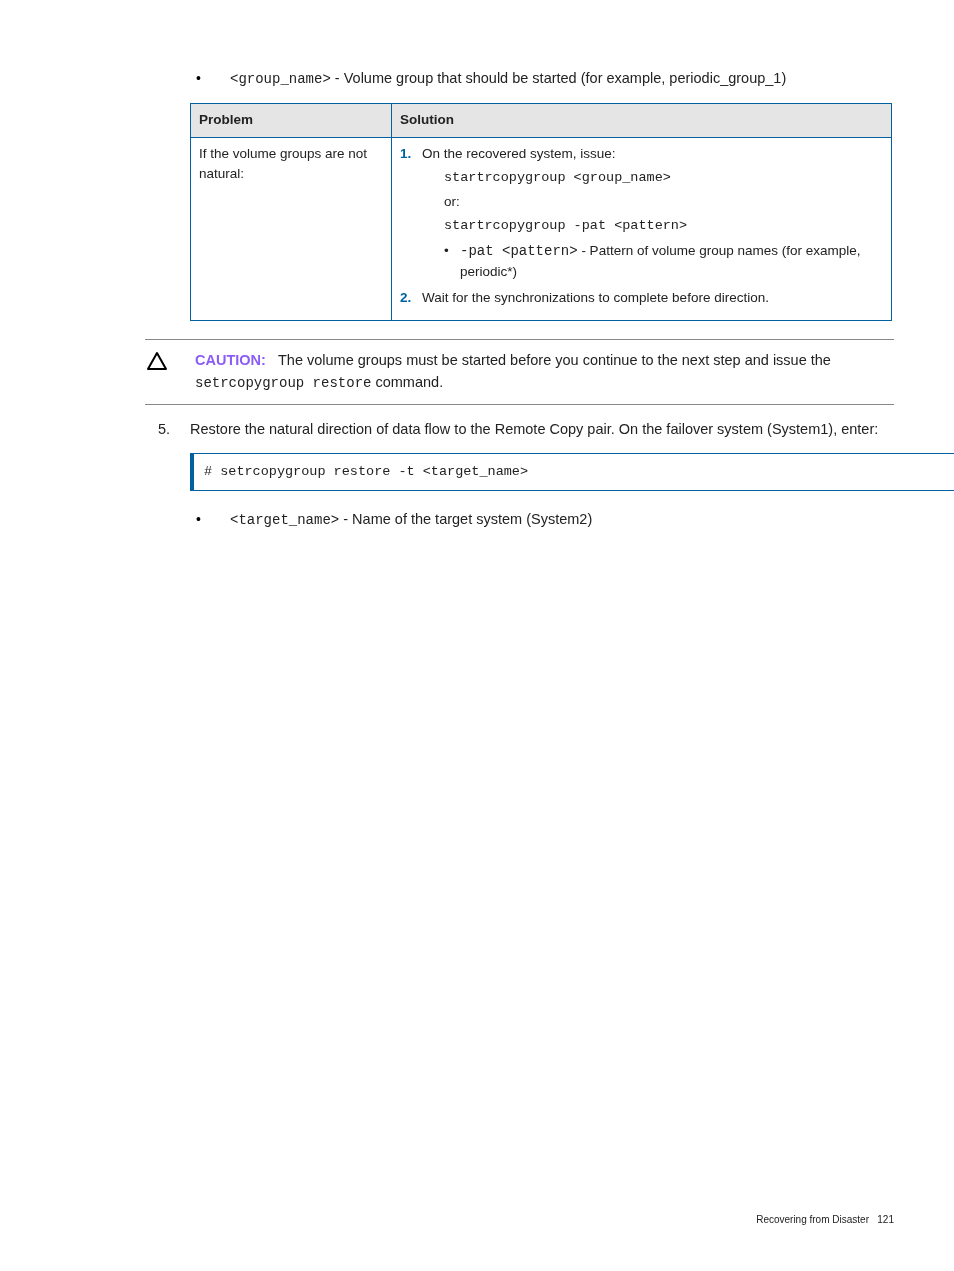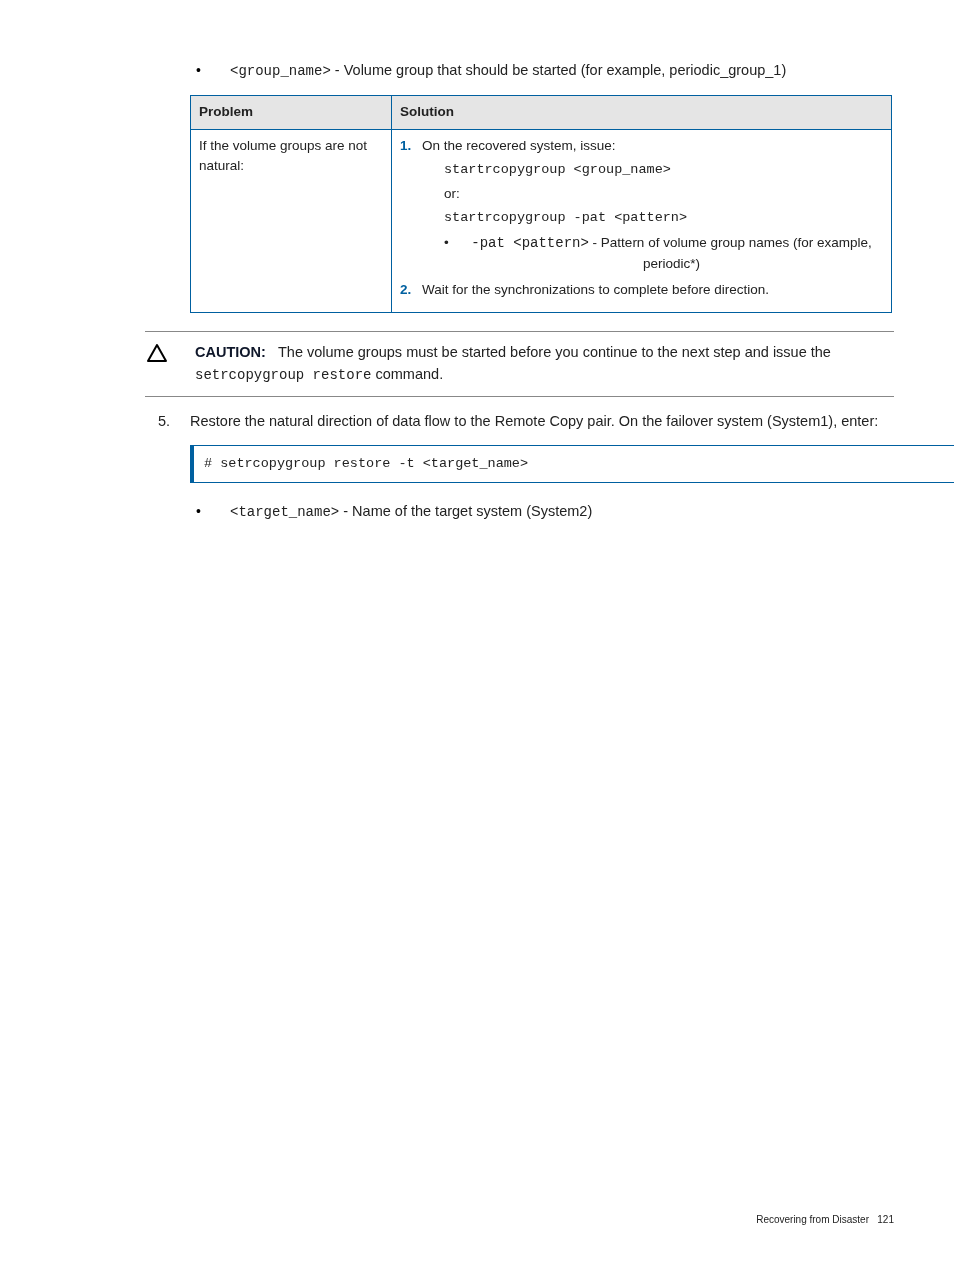--- a/index.html
+++ b/index.html
@@ -14,20 +14,21 @@
     position: relative;
     box-sizing: border-box;
   }
   .page {
     padding: 60px 60px 40px 60px;
     box-sizing: border-box;
     width: 954px;
   }
   .content {
     margin-left: 130px;
+    margin-top: 8px;
   }
   ul.bullet {
     list-style: none;
     padding: 0;
     margin: 0 0 14px 0;
   }
   ul.bullet > li {
     position: relative;
     padding-left: 40px;
     line-height: 1.45;
@@ -88,21 +89,20 @@
   }
   .indent-text {
     margin-left: 22px;
     margin-top: 4px;
     margin-bottom: 4px;
   }
   ul.inner {
     list-style: none;
     padding: 0;
     margin: 4px 0 4px 22px;
-    text-align: center;
   }
   ul.inner > li {
     position: relative;
     padding-left: 16px;
   }
   ul.inner > li::before {
     content: "•";
     position: absolute;
     left: 0;
     top: 0;
@@ -124,21 +124,21 @@
     padding-left: 2px;
     padding-top: 2px;
   }
   .caution-icon svg { display:block; }
   .caution-body {
     flex: 1;
     line-height: 1.5;
     padding-left: 10px;
   }
   .caution-label {
-    color: #0f172a;
+    color: #8b5cf6;
     font-weight: bold;
   }
   ol.main {
     list-style: none;
     padding: 0;
     margin: 0;
   }
   ol.main > li {
     position: relative;
     padding-left: 0;

